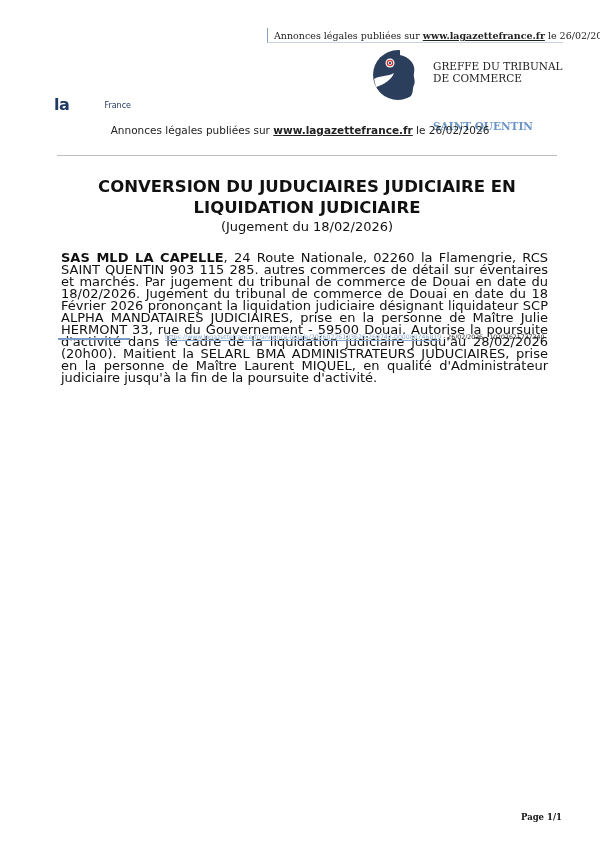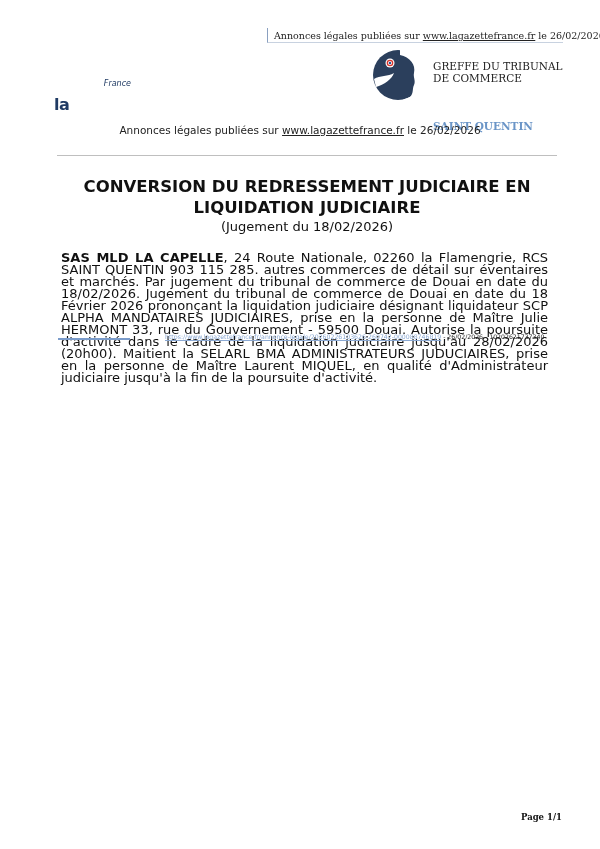--- a/index.html
+++ b/index.html
@@ -1,22 +1,22 @@
 <!DOCTYPE html>
 <html><head>
   <meta charset="utf-8">
   <style>
     html, body { margin: 0; padding: 0; background: #ffffff; }
     body { width: 600px; height: 849px; position: relative; overflow: hidden; font-family: "DejaVu Sans", sans-serif; color: #111; }
     .top-header { position: absolute; left: 267px; top: 28px; width: 296px; height: 15px; border-left: 1px solid #8aa0c0; border-bottom: 1px solid #c8d2e0; font-family: "DejaVu Serif", serif; font-size: 9.5px; line-height: 15px; padding-left: 6px; box-sizing: border-box; white-space: nowrap; color: #222; }
-    .top-header a, .subline a { color: #222; text-decoration: underline; }
+    .top-header a, .subline a { color: #222; text-decoration: underline; font-weight: bold; }
     .logo { position: absolute; left: 43px; top: 57px; width: 92px; height: 44px; }
     .logo .la { position: absolute; left: 11px; top: -3px; font-family: "DejaVu Sans", sans-serif; font-weight: bold; font-size: 16px; color: #1f3a63; letter-spacing: -0.5px; margin-top: 41px; }
     .logo .gazette { position: absolute; left: 0; top: 8px; font-family: "DejaVu Sans", sans-serif; font-weight: bold; font-size: 22px; color: #2f7bc4; letter-spacing: -1px; }
-    .logo .france { position: absolute; right: 4px; top: 22px; font-size: 8px; color: #1f3a63; font-style: italic; }
+    .logo .france { position: absolute; right: 4px; top: 44px; font-size: 8px; color: #1f3a63; }
     .greffe-emblem { position: absolute; left: 370px; top: 49px; width: 56px; height: 52px; }
     .greffe-text { position: absolute; left: 433px; top: 60px; font-family: "DejaVu Serif", serif; font-size: 10.5px; line-height: 12px; color: #222; }
     .greffe-text .city { color: #6b95c7; font-weight: bold; margin-top: 36px; }
     .subline { position: absolute; left: 0; width: 600px; top: 124px; text-align: center; font-size: 10.5px; color: #222; }
     .rule { position: absolute; left: 57px; top: 155px; width: 500px; height: 1px; background: #bfbfbf; }
     .title { position: absolute; left: 57px; top: 176px; width: 500px; text-align: center; font-weight: bold; font-size: 16.5px; line-height: 21px; color: #111; }
     .judgement { position: absolute; left: 57px; top: 219px; width: 500px; text-align: center; font-size: 13px; color: #111; }
     .body-text { position: absolute; left: 61px; top: 252px; width: 487px; font-size: 13px; line-height: 12px; text-align: justify; color: #111; }
     .body-text b { font-weight: bold; }
     .blue-bar { position: absolute; left: 58px; top: 338px; width: 72px; height: 2px; background: #7b9ccb; }
@@ -51,21 +51,21 @@
   <div>DE COMMERCE</div>
   <div class="city">SAINT QUENTIN</div>
 </div>
 
 <div class="subline">
   <span>Annonces légales publiées sur </span><a>www.lagazettefrance.fr</a><span> le 26/02/2026</span>
 </div>
 
 <div class="rule"></div>
 
-<div class="title">CONVERSION DU REDRESSEMENT JUDICIAIRE EN LIQUIDATION JUDICIAIRE</div>
+<div class="title">CONVERSION DU JUDUCIAIRES JUDICIAIRE EN LIQUIDATION JUDICIAIRE</div>
 <div class="judgement">(Jugement du 18/02/2026)</div>
 
 <div class="body-text">
   <b>SAS MLD LA CAPELLE</b><span>, 24 Route Nationale, 02260 la Flamengrie, RCS SAINT QUENTIN 903 115 285. autres commerces de détail sur éventaires et marchés. Par jugement du tribunal de commerce de Douai en date du 18/02/2026. Jugement du tribunal de commerce de Douai en date du 18 Février 2026 prononçant la liquidation judiciaire désignant liquidateur SCP ALPHA MANDATAIRES JUDICIAIRES, prise en la personne de Maître Julie HERMONT 33, rue du Gouvernement - 59500 Douai. Autorise la poursuite d'activité dans le cadre de la liquidation judiciaire jusqu'au 28/02/2026 (20h00). Maitient la SELARL BMA ADMINISTRATEURS JUDUCIAIRES, prise en la personne de Maître Laurent MIQUEL, en qualité d'Administrateur judiciaire jusqu'à la fin de la poursuite d'activité.</span>
 </div>
 
 <div class="blue-bar"></div>
 <div class="footer-ref">
   <a>https://www.lagazettefrance.fr/annonce-legale/20260226103626-260742-000088746819</a><span> - 26/02/2026 - 10202621737340</span>
 </div>

